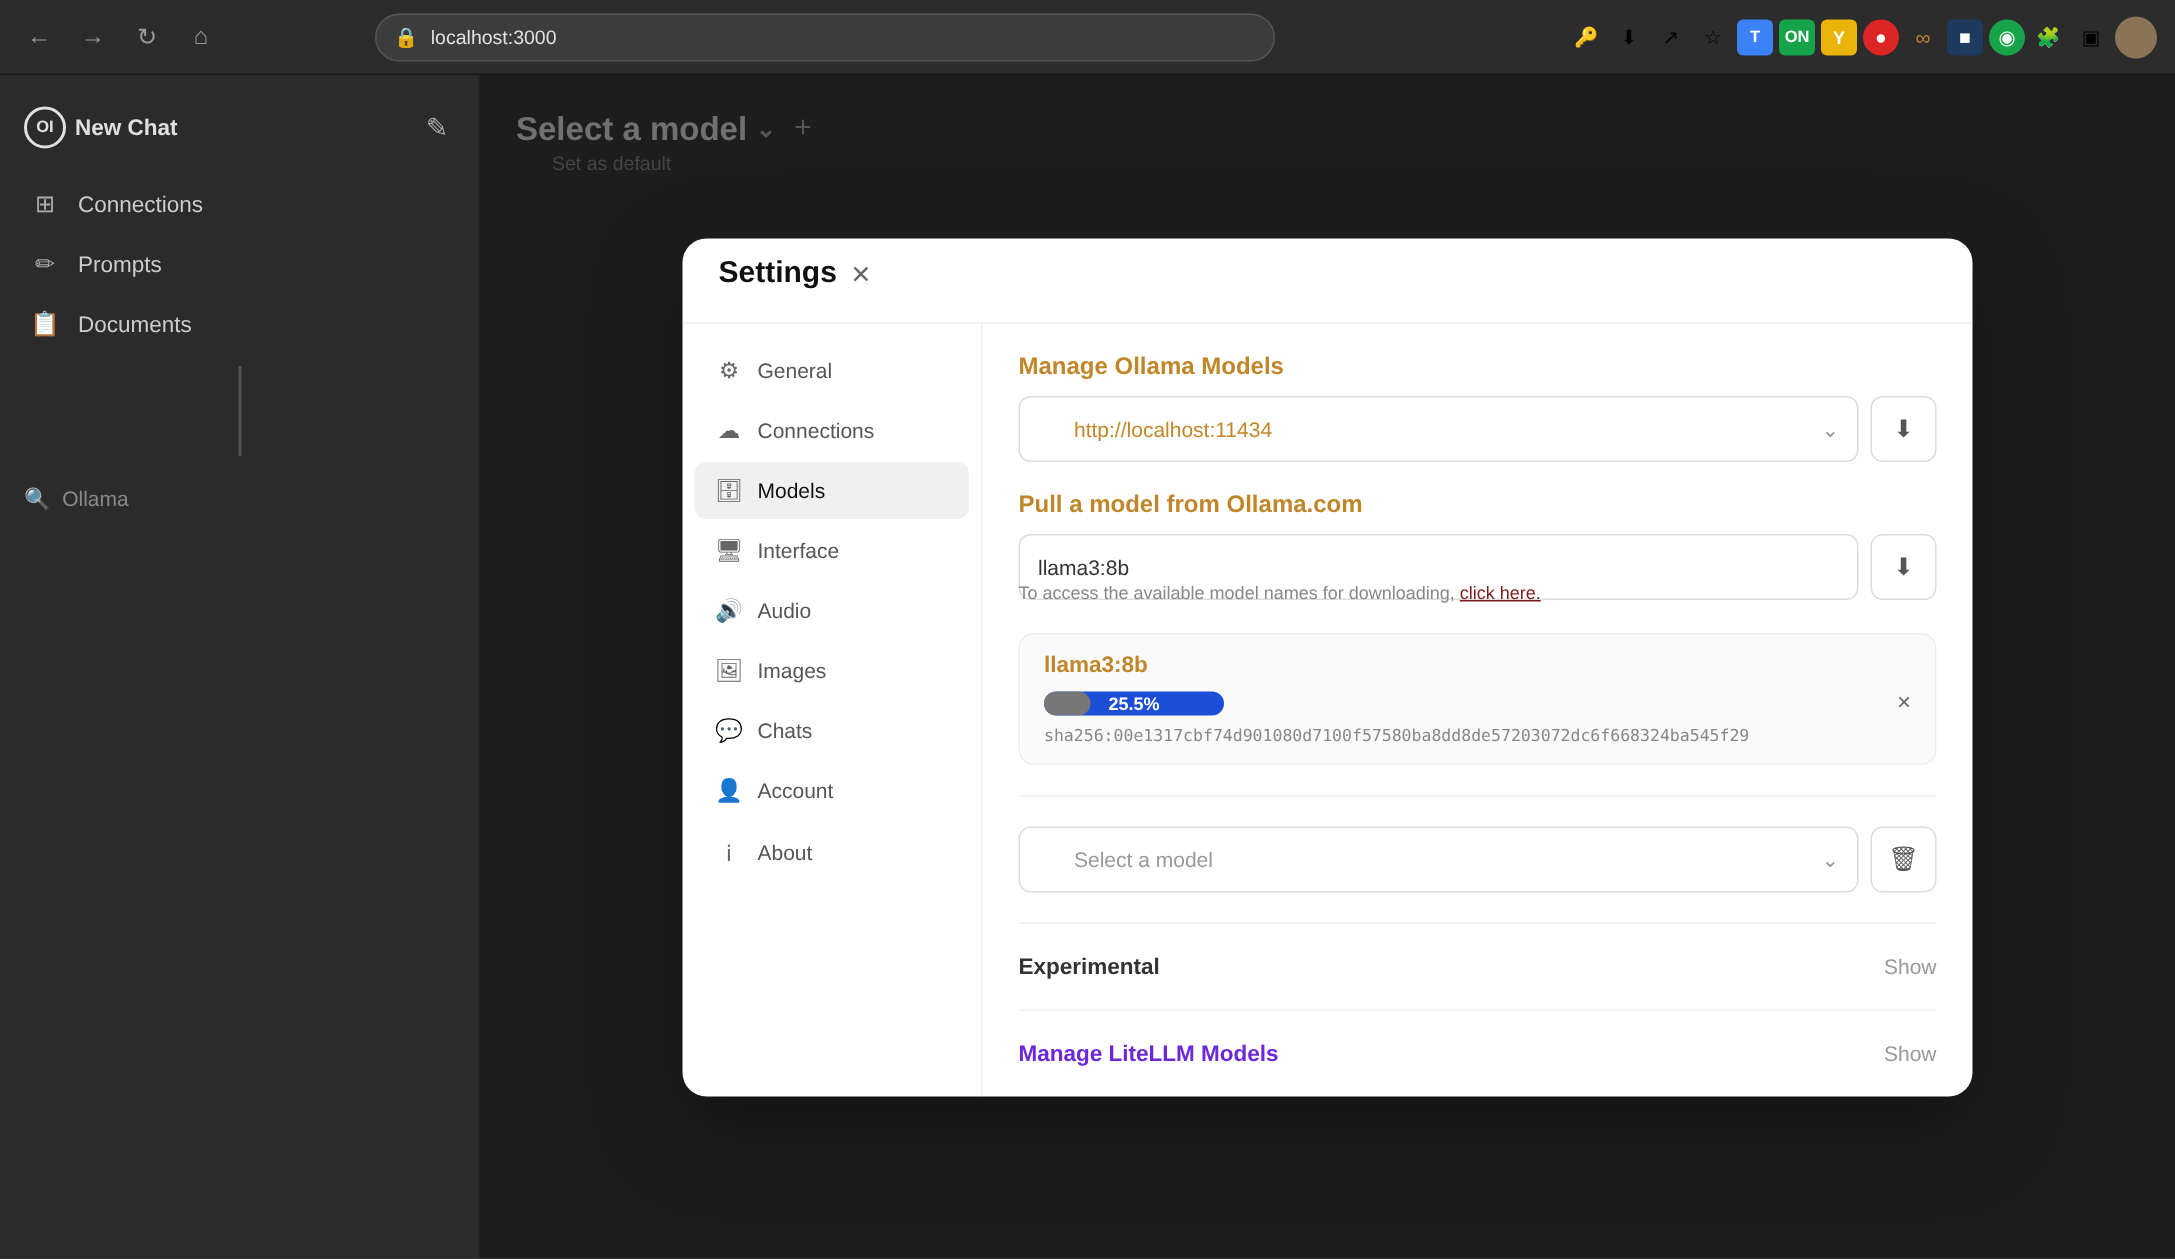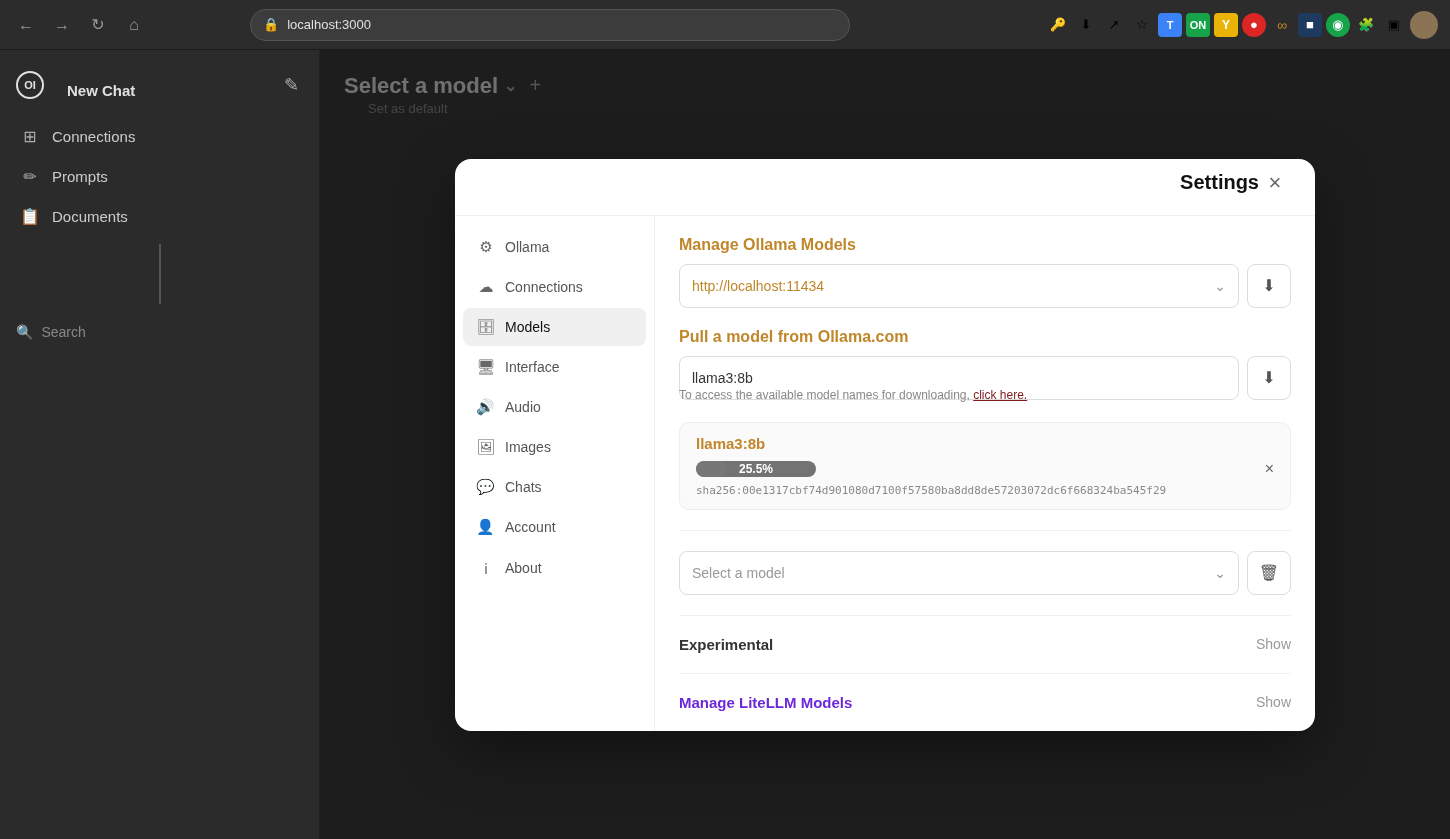--- a/index.html
+++ b/index.html
@@ -77,22 +77,22 @@
       border-right: 1px solid #222;
     }
     .sidebar-top {
       display: flex;
       align-items: center;
       justify-content: space-between;
       padding: 8px 16px 16px;
     }
     .sidebar-logo {
       display: flex;
-      align-items: flex-end;
-      gap: 23px;
+      align-items: center;
+      gap: 6px;
       color: #e0e0e0;
       font-size: 15px;
       font-weight: 600;
       cursor: pointer;
     }
     .logo-icon {
       width: 28px; height: 28px;
       border: 2px solid #e0e0e0;
       border-radius: 50%;
       display: flex; align-items: center; justify-content: center;
@@ -212,21 +212,21 @@
       width: 860px;
       max-height: 620px;
       display: flex;
       flex-direction: column;
       overflow: hidden;
       box-shadow: 0 20px 60px rgba(0,0,0,0.4);
     }
     .modal-header {
       display: flex;
       align-items: center;
-      justify-content: flex-end;
+      justify-content: flex-start;
       padding: 8px 24px 16px;
       border-bottom: 1px solid #f0f0f0;
     }
     .modal-title {
       font-size: 20px;
       font-weight: 700;
       color: #111;
     }
     .modal-close {
       background: transparent;
@@ -311,20 +311,21 @@
       height: 44px;
       background: #fff;
     }
     .input-with-chevron input {
       flex: 1;
       border: none;
       outline: none;
       font-size: 14px;
       color: #c0872a;
       background: transparent;
+      margin-left: 24px;
     }
     .input-with-chevron .chevron-icon {
       color: #999;
       font-size: 14px;
     }
     .icon-btn {
       width: 44px; height: 44px;
       border: 1px solid #ddd;
       border-radius: 8px;
       background: #fff;
@@ -376,21 +377,21 @@
     }
     .progress-bar-container {
       display: flex;
       align-items: center;
       gap: 12px;
       margin-bottom: 6px;
     }
     .progress-bar-track {
       flex: 0 0 120px;
       height: 16px;
-      background: #737373;
+      background: #1d4ed8;
       border-radius: 10px;
       overflow: hidden;
       display: flex;
       align-items: center;
       justify-content: center;
       position: relative;
     }
     .progress-bar-fill {
       position: absolute;
       left: 0; top: 0; bottom: 0;
@@ -499,21 +500,21 @@
       <div class="nav-item">
         <span class="nav-icon">📋</span>
         <span>Documents</span>
       </div>
     </div>
 
     <div class="sidebar-divider"></div>
 
     <div class="search-bar">
       <span>🔍</span>
-      <span>Search</span>
+      <span>Ollama</span>
     </div>
   </div>
 
   <div class="main-content">
     <div class="main-header">
       <div style="display:flex; flex-direction:column;">
         <div style="display:flex; align-items:center; gap:8px;">
           <button class="model-select-btn">
             <span>Select a model</span>
             <span class="chevron">⌄</span>
@@ -530,21 +531,21 @@
         <div class="modal-header">
           <span class="modal-title">Settings</span>
           <button class="modal-close">×</button>
         </div>
 
         <div class="modal-body">
 
           <div class="settings-nav">
             <div class="settings-nav-item">
               <span class="settings-nav-icon">⚙</span>
-              <span>Ollama</span>
+              <span>General</span>
             </div>
             <div class="settings-nav-item">
               <span class="settings-nav-icon">☁</span>
               <span>Connections</span>
             </div>
             <div class="settings-nav-item active">
               <span class="settings-nav-icon">🗄</span>
               <span>Models</span>
             </div>
             <div class="settings-nav-item">

